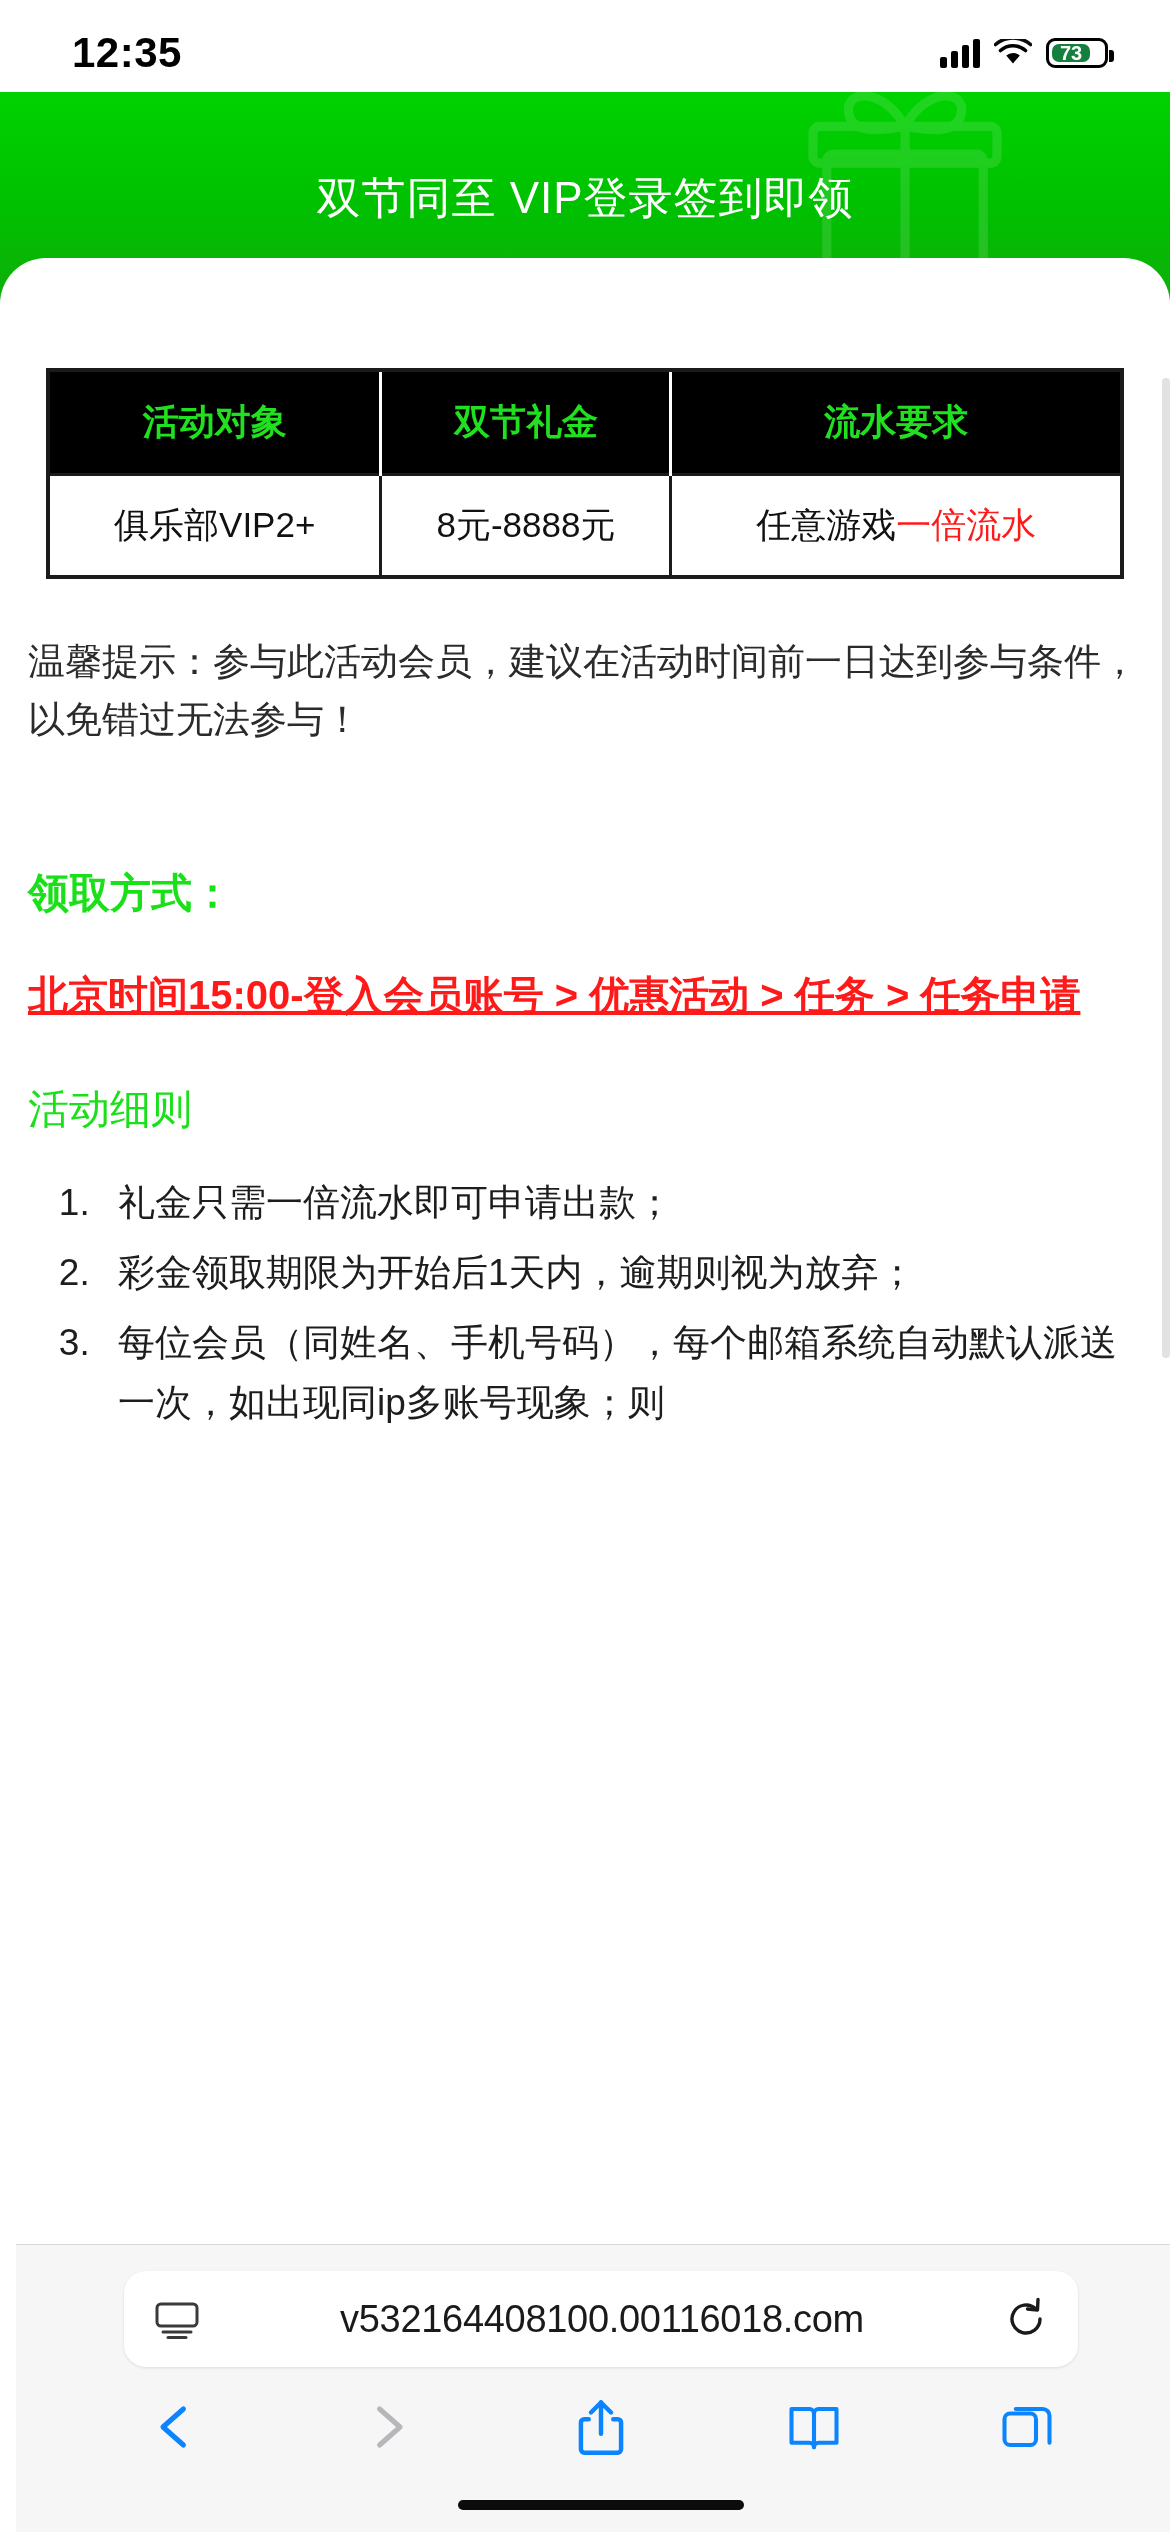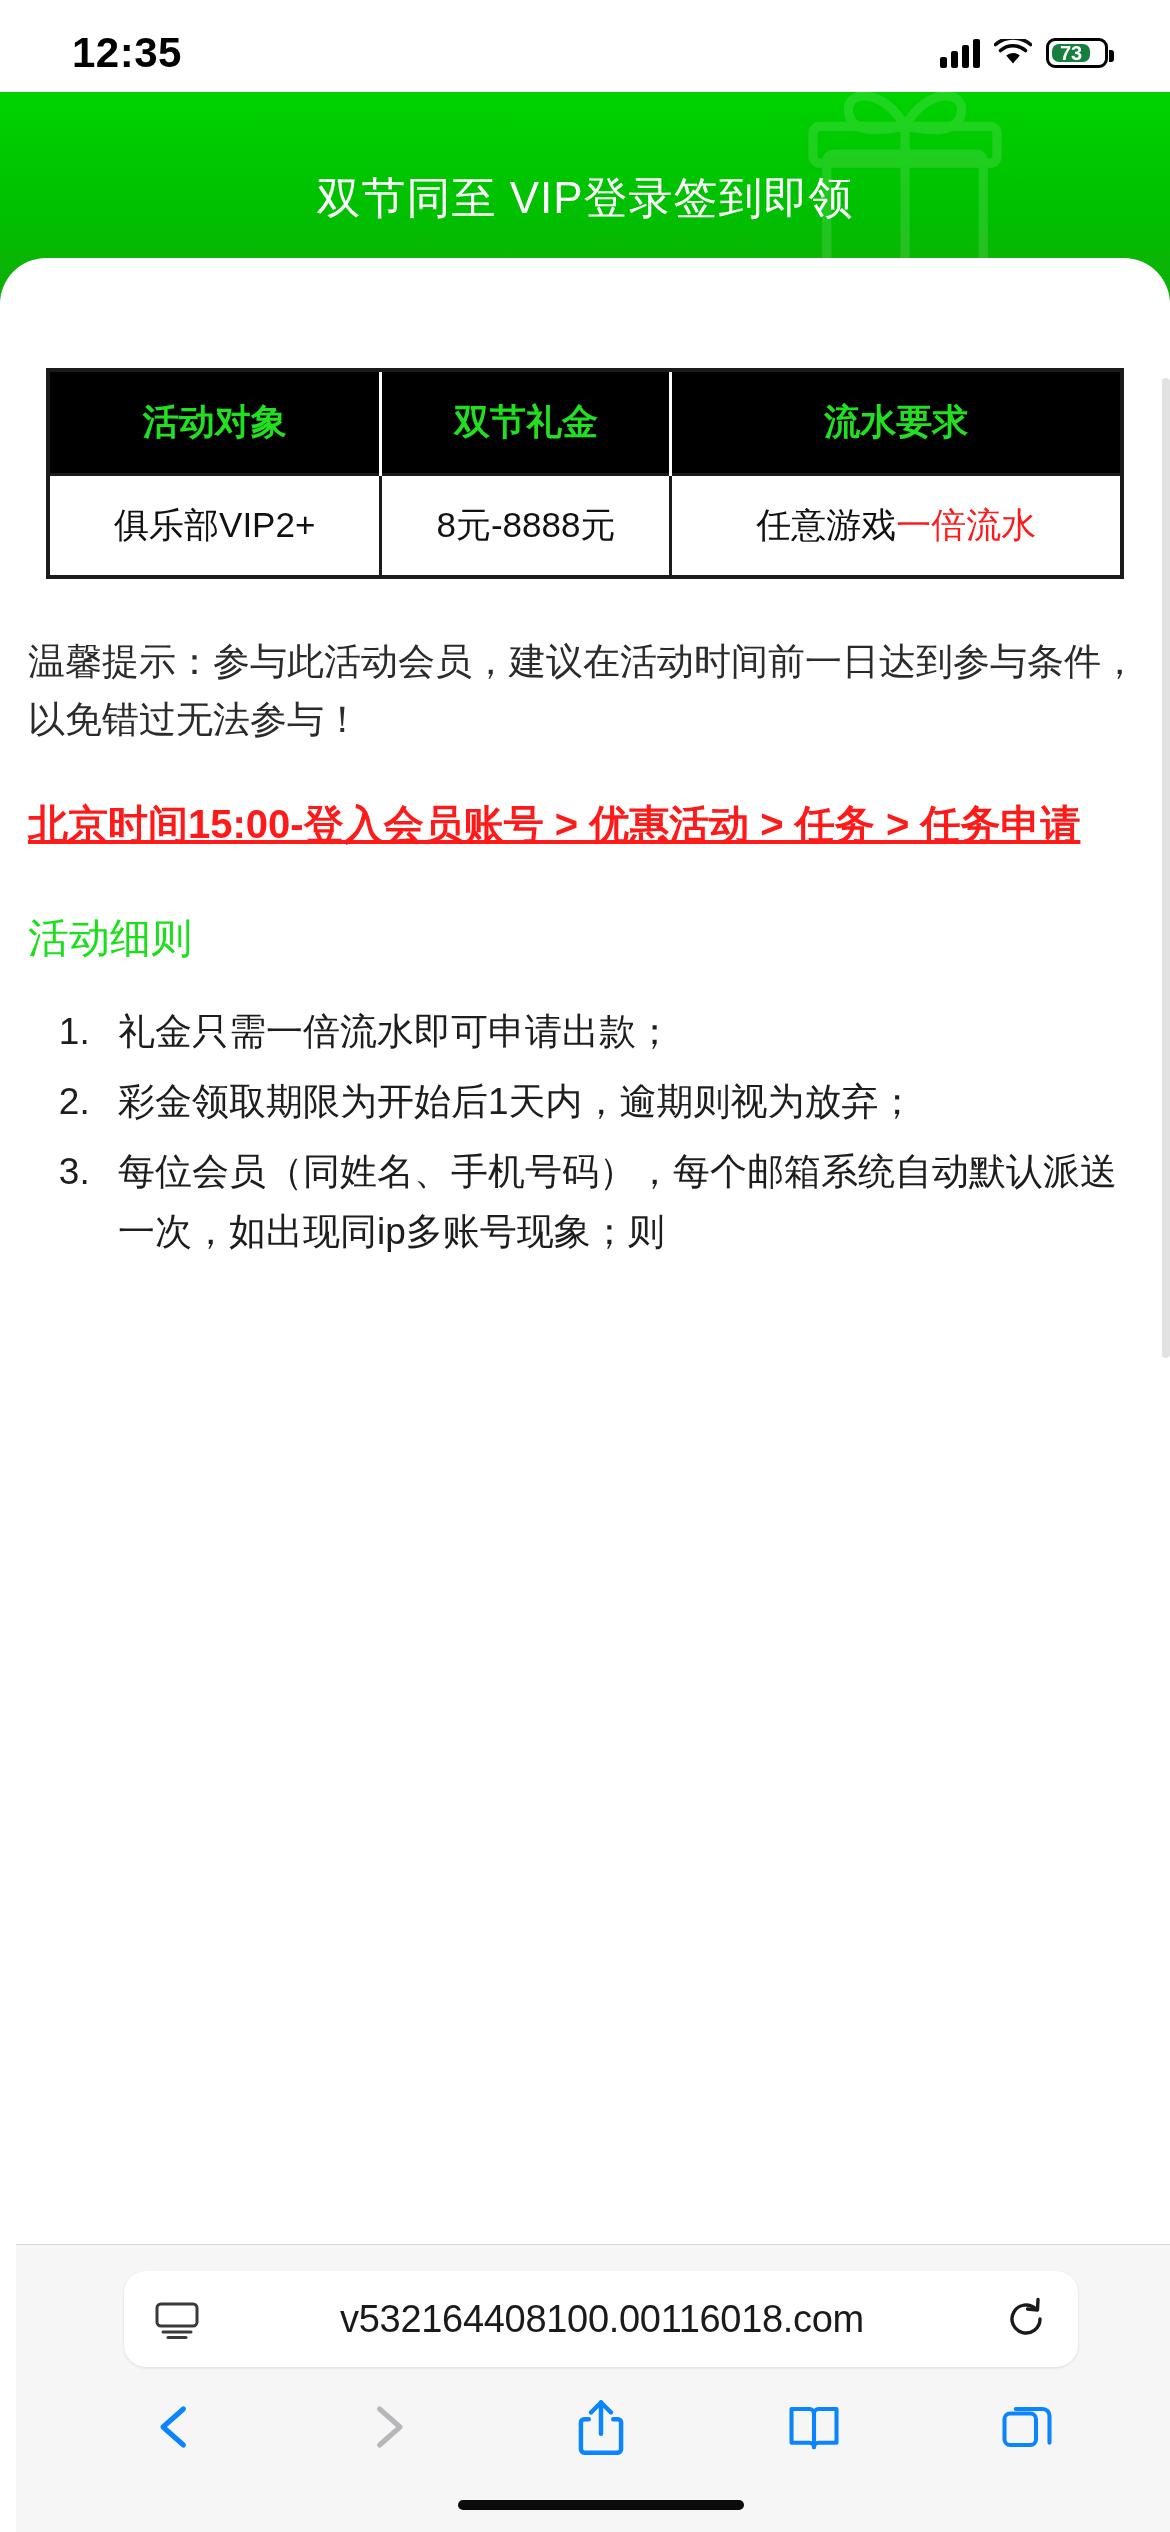--- a/index.html
+++ b/index.html
@@ -293,20 +293,21 @@
         <tr>
           <td>俱乐部VIP2+</td>
           <td>8元-8888元</td>
           <td><span>任意游戏</span><span class="red">一倍流水</span></td>
         </tr>
       </tbody>
         </table>
 
       <div class="tips">温馨提示：参与此活动会员，建议在活动时间前一日达到参与条件，以免错过无法参与！</div>
 
+      <div class="section-title-green">领取方式：</div>
       <div class="claim-path">北京时间15:00-登入会员账号 &gt; 优惠活动 &gt; 任务 &gt; 任务申请</div>
 
       <div class="rules-title">活动细则</div>
       <ol class="rules">
         <li>礼金只需一倍流水即可申请出款；</li>
         <li>彩金领取期限为开始后1天内，逾期则视为放弃；</li>
         <li>每位会员（同姓名、手机号码），每个邮箱系统自动默认派送一次，如出现同ip多账号现象；则</li>
       </ol>
     </div>
   </div>

